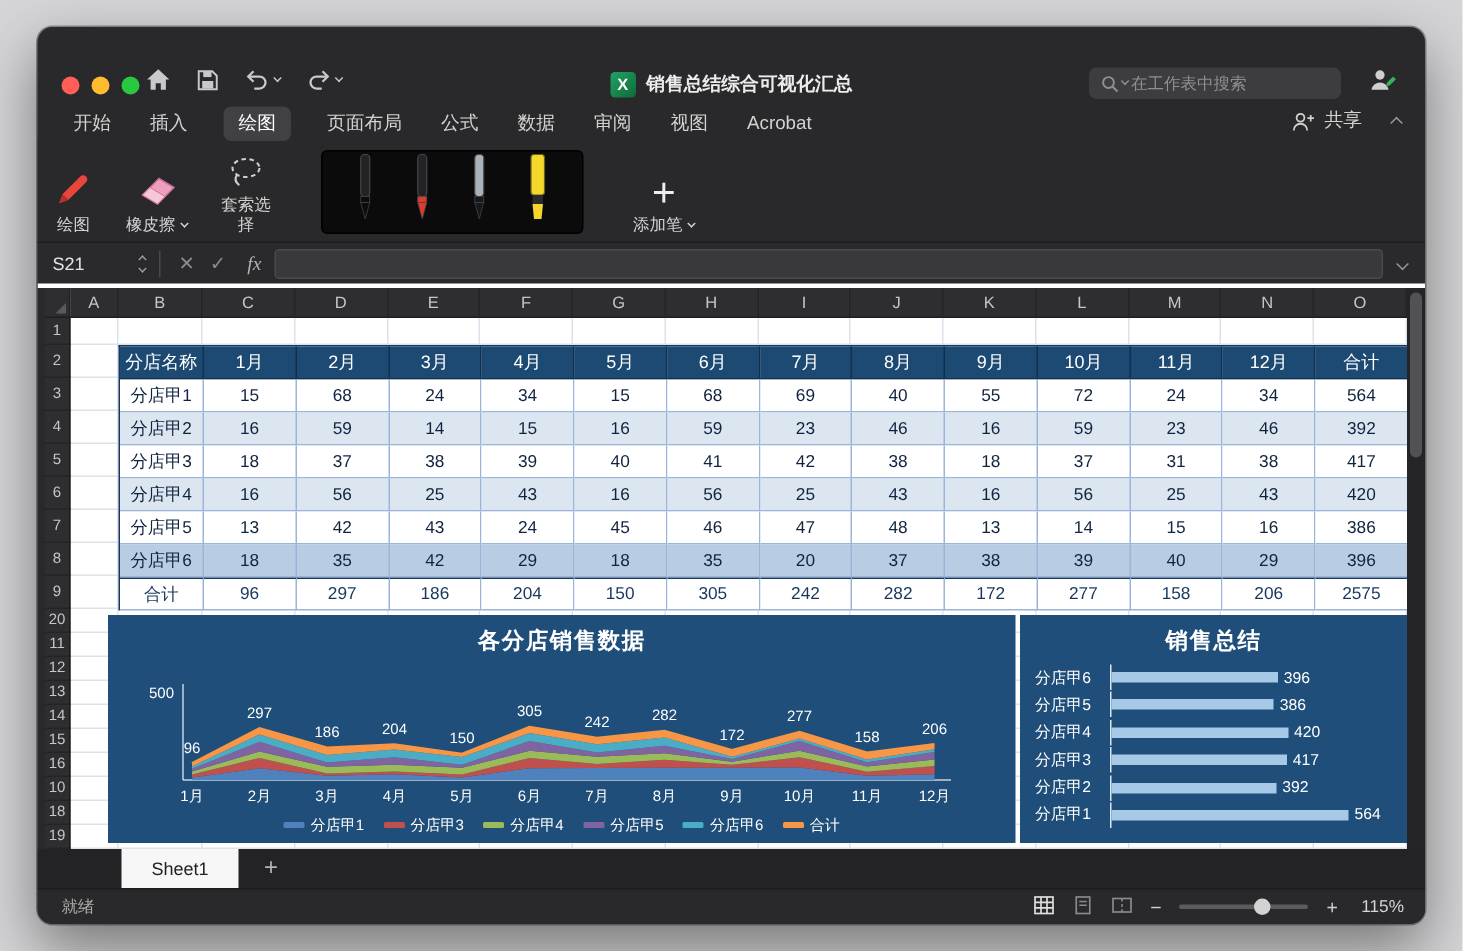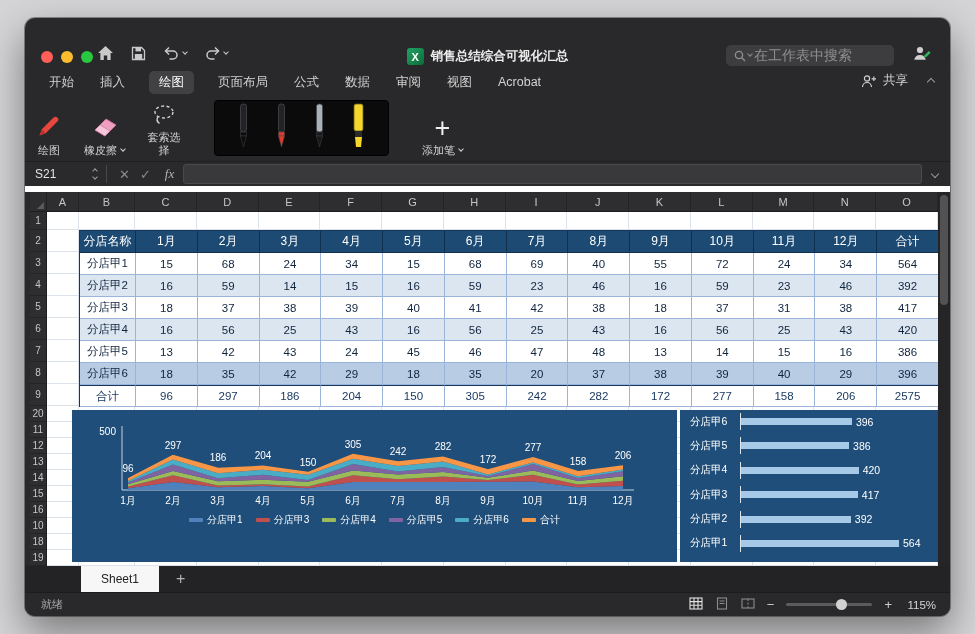--- a/index.html
+++ b/index.html
@@ -13,21 +13,21 @@
   .traffic{position:absolute;left:16px;top:33px;display:flex;gap:8px}
   .traffic span{width:12px;height:12px;border-radius:50%}
   .tl-red{background:#ff5f57}.tl-yellow{background:#febc2e}.tl-green{background:#28c840}
   .tb-icons{position:absolute;left:72px;top:27px;display:flex;gap:17px;align-items:center;color:#c9c9c9}
   .tb-icons .ic{display:flex;align-items:center;gap:3px;cursor:default}
   .tb-title{position:absolute;left:0;right:0;top:30px;display:flex;justify-content:center;align-items:center;gap:7px;
             font-size:12.5px;font-weight:bold;color:#ececec;pointer-events:none}
   .xl-icon{width:17px;height:17px;border-radius:3px;background:linear-gradient(135deg,#21a366,#0e6b38);
            color:#fff;font-weight:bold;font-size:11px;display:flex;align-items:center;justify-content:center}
   .search{position:absolute;right:56px;top:27px;width:168px;height:21px;background:#3d3d40;border-radius:5px;
-          display:flex;align-items:center;gap:2px;padding:0 8px;color:#8f8f91;font-size:14px}
+          display:flex;align-items:center;gap:2px;padding:0 8px;color:#8f8f91;font-size:11px}
   .presence{position:absolute;right:18px;top:27px}
   .chev{display:inline-block;width:6px;height:6px;border-right:1.5px solid currentColor;border-bottom:1.5px solid currentColor;transform:rotate(45deg);margin-top:-3px}
   .chev.sm{width:4px;height:4px;border-width:1.2px}
   .chev.up{transform:rotate(225deg);margin-top:3px}
 
   
   .tab-row{position:absolute;left:0;top:52px;width:100%;height:24px;display:flex;align-items:center;
            padding-left:22px;gap:22px;font-size:12.5px;color:#d2d2d2}
   .rtab{padding:3px 2px;cursor:default;white-space:nowrap}
   .rtab.active{background:#414144;border-radius:5px;padding:3px 10px;color:#fff}
@@ -40,21 +40,21 @@
   .rb-item{display:flex;flex-direction:column;align-items:center;justify-content:flex-end;color:#d2d2d2;
            font-size:11px;gap:5px;margin:0 11px;height:58px;text-align:center}
   .rb-item .lbl{display:flex;align-items:center;gap:4px;line-height:1.15}
   .rb-item .lbl.wrap{width:34px;white-space:normal}
   .pen-gallery{width:175px;height:56px;background:#0b0b0c;border:1px solid #000;border-radius:4px;
                display:flex;align-items:center;justify-content:space-around;margin:0 22px;padding:2px 10px}
   .add-plus{font-size:27px;font-weight:300;line-height:22px;color:#ededed}
 
   
   .formula-bar{position:absolute;left:0;top:144px;width:100%;height:30px;background:#2a2a2c;
-               border-bottom:6px solid #ffffff;display:flex;align-items:center}
+               border-bottom:3px solid #ffffff;display:flex;align-items:center}
   .name-box{width:64px;margin-left:10px;display:flex;align-items:center;justify-content:space-between;color:#e3e3e3;font-size:12px}
   .spin{display:flex;flex-direction:column;gap:2px;color:#9a9a9a;margin-right:2px}
   .fb-sep{width:1px;height:18px;background:#48484a;margin:0 7px}
   .fb-x{color:#8b8b8b;font-size:13px;margin:0 5px}
   .fb-check{color:#8b8b8b;font-size:13px;margin:0 5px}
   .fb-fx{color:#b2b2b2;font-style:italic;font-family:"Liberation Serif","DejaVu Serif",serif;font-size:13px;margin:0 9px}
   .fb-input{flex:1;height:20px;background:#39393b;border:1px solid #4a4a4c;border-radius:3px;color:#e3e3e3;font-size:12px;padding:0 6px;outline:none}
   .fb-caret{color:#9a9a9a;margin:0 12px 0 10px}
 
   
@@ -473,20 +473,21 @@
           <div class="t-cell" style="width: 61.7692px;">282</div>
           <div class="t-cell" style="width: 61.7692px;">172</div>
           <div class="t-cell" style="width: 61.7692px;">277</div>
           <div class="t-cell" style="width: 61.7692px;">158</div>
           <div class="t-cell" style="width: 61.7692px;">206</div>
           <div class="t-cell" style="width: 61.7692px;">2575</div>
         </div>
       </div>
 
     <div class="chart chart-left">
+      <div class="chart-title">各分店销售数据</div>
       <svg id="area-svg" width="605" height="100">
           <line x1="50" y1="16" x2="50" y2="80" stroke="rgba(255,255,255,.75)" stroke-width="1"></line>
           <line x1="50" y1="80" x2="562" y2="80" stroke="rgba(255,255,255,.75)" stroke-width="1"></line>
           <text x="44" y="25" class="tick">500</text>
           <polygon points="56,78.3 101,72.1 146,77.2 191,76.1 236,78.3 281,72.1 326,72.0 371,71.9 416,71.8 461,71.6 506,77.2 551,76.1 551,80.0 506,80.0 461,80.0 416,80.0 371,80.0 326,80.0 281,80.0 236,80.0 191,80.0 146,80.0 101,80.0 56,80.0" fill="#4F81BD"></polygon>
           <polygon points="56,76.4 101,65.3 146,75.6 191,74.3 236,76.4 281,65.3 326,69.3 371,66.5 416,69.9 461,64.8 506,74.5 551,70.7 551,76.1 506,77.2 461,71.6 416,71.8 371,71.9 326,72.0 281,72.1 236,78.3 191,76.1 146,77.2 101,72.1 56,78.3" fill="#C0504D"></polygon>
           <polygon points="56,74.3 101,61.0 146,71.2 191,69.8 236,71.8 281,60.5 326,64.5 371,62.1 416,67.8 461,60.5 506,71.0 551,66.3 551,70.7 506,74.5 461,64.8 416,69.9 371,66.5 326,69.3 281,65.3 236,76.4 191,74.3 146,75.6 101,65.3 56,76.4" fill="#9BBB59"></polygon>
           <polygon points="56,72.5 101,54.5 146,68.3 191,64.8 236,69.9 281,54.0 326,61.6 371,57.1 416,66.0 461,54.0 506,68.1 551,61.3 551,66.3 506,71.0 461,60.5 416,67.8 371,62.1 326,64.5 281,60.5 236,71.8 191,69.8 146,71.2 101,61.0 56,74.3" fill="#8064A2"></polygon>
           <polygon points="56,71.0 101,49.6 146,63.3 191,59.7 236,64.7 281,48.7 326,56.1 371,51.6 416,64.5 461,52.4 506,66.3 551,59.5 551,61.3 506,68.1 461,54.0 416,66.0 371,57.1 326,61.6 281,54.0 236,69.9 191,64.8 146,68.3 101,54.5 56,72.5" fill="#4BACC6"></polygon>
           <polygon points="56,68.9 101,45.5 146,58.4 191,56.3 236,62.6 281,44.6 326,51.9 371,47.3 416,60.0 461,47.9 506,61.7 551,56.1 551,59.5 506,66.3 461,52.4 416,64.5 371,51.6 326,56.1 281,48.7 236,64.7 191,59.7 146,63.3 101,49.6 56,71.0" fill="#F79646"></polygon>
@@ -538,20 +539,21 @@
             <span>分店甲6</span>
           </span>
           <span class="legend-item">
             <span class="sw" style="background: rgb(247, 150, 70);"></span>
             <span>合计</span>
           </span>
         </div>
     </div>
 
     <div class="chart chart-right">
+      <div class="chart-title">销售总结</div>
       <div class="bars" id="bar-rows">
           <div class="bar-row">
             <span class="bar-label">分店甲6</span>
             <div class="bar-track">
               <div class="bar" style="width: 110.9px; background: rgb(166, 201, 232);"></div>
               <span class="bar-val">396</span>
             </div>
           </div>
           <div class="bar-row">
             <span class="bar-label">分店甲5</span>

